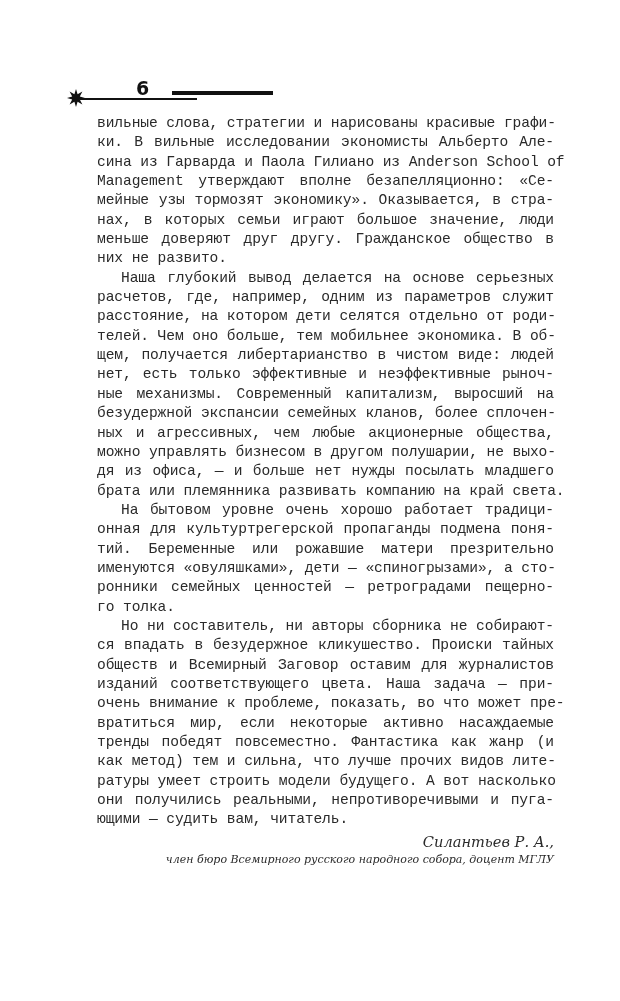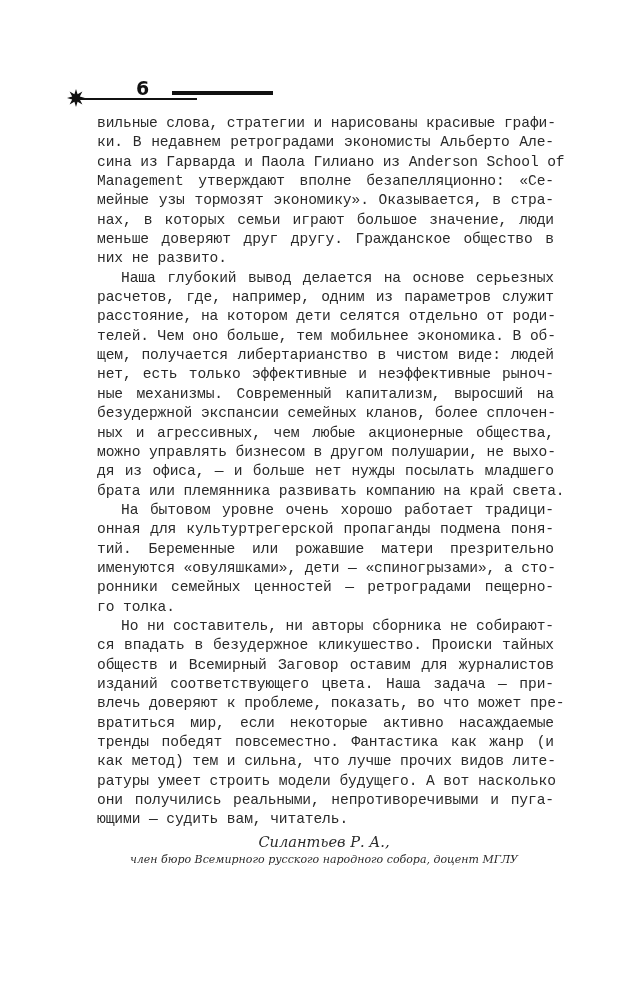--- a/index.html
+++ b/index.html
@@ -19,21 +19,21 @@
     position: absolute; left: 97px; top: 114px; width: 457px;
     font-size: 14.6px; line-height: 19.35px; text-align: justify;
     hyphens: manual; letter-spacing: -0.1px;
   }
   .line { display: block; text-align: justify; text-align-last: justify; white-space: nowrap; height: 19.35px; overflow: visible; font-family: Liberation Mono, monospace; }
   .line.last { text-align-last: left; }
   .line.indent { padding-left: 24px; }
 
   .signatures {
     position: absolute; right: 66px; top: 832px; width: 460px;
-    font-style: italic; text-align: center; color: #2a2a2a;
+    font-style: italic; text-align: right; color: #2a2a2a;
   }
   .sig-name { font-size: 14.6px; line-height: 19px; display: block; }
   .sig-role { font-size: 11px; line-height: 18px; display: block; }
 </style>
 </head>
 <body>
 
 <div class="header">
   <span class="star">
     <svg width="18" height="18" viewBox="0 0 18 18">
@@ -41,21 +41,21 @@
     </svg>
   </span>
   <div class="thin-line"></div>
   <span class="page-num">6</span>
   <div class="thick-line"></div>
 </div>
 
 <div class="body-text" id="body-text">
     <div>
       <span class="line">вильные слова, стратегии и нарисованы красивые графи-</span>
-      <span class="line">ки. В недавнем ретроградами экономисты Альберто Але-</span>
+      <span class="line">ки. В вильные исследовании экономисты Альберто Але-</span>
       <span class="line">сина из Гарварда и Паола Гилиано из Anderson School of</span>
       <span class="line">Management утверждают вполне безапелляционно: «Се-</span>
       <span class="line">мейные узы тормозят экономику». Оказывается, в стра-</span>
       <span class="line">нах, в которых семьи играют большое значение, люди</span>
       <span class="line">меньше доверяют друг другу. Гражданское общество в</span>
       <span class="line last">них не развито.</span>
     </div>
     <div>
       <span class="line indent">Наша глубокий вывод делается на основе серьезных</span>
       <span class="line">расчетов, где, например, одним из параметров служит</span>
@@ -76,21 +76,21 @@
       <span class="line">тий. Беременные или рожавшие матери презрительно</span>
       <span class="line">именуются «овуляшками», дети — «спиногрызами», а сто-</span>
       <span class="line">ронники семейных ценностей — ретроградами пещерно-</span>
       <span class="line last">го толка.</span>
     </div>
     <div>
       <span class="line indent">Но ни составитель, ни авторы сборника не собирают-</span>
       <span class="line">ся впадать в безудержное кликушество. Происки тайных</span>
       <span class="line">обществ и Всемирный Заговор оставим для журналистов</span>
       <span class="line">изданий соответствующего цвета. Наша задача — при-</span>
-      <span class="line">влечь доверяют к проблеме, показать, во что может пре-</span>
+      <span class="line">очень внимание к проблеме, показать, во что может пре-</span>
       <span class="line">вратиться мир, если некоторые активно насаждаемые</span>
       <span class="line">тренды победят повсеместно. Фантастика как жанр (и</span>
       <span class="line">как метод) тем и сильна, что лучше прочих видов лите-</span>
       <span class="line">ратуры умеет строить модели будущего. А вот насколько</span>
       <span class="line">они получились реальными, непротиворечивыми и пуга-</span>
       <span class="line last">ющими — судить вам, читатель.</span>
     </div>
   </div>
 
 <div class="signatures">

